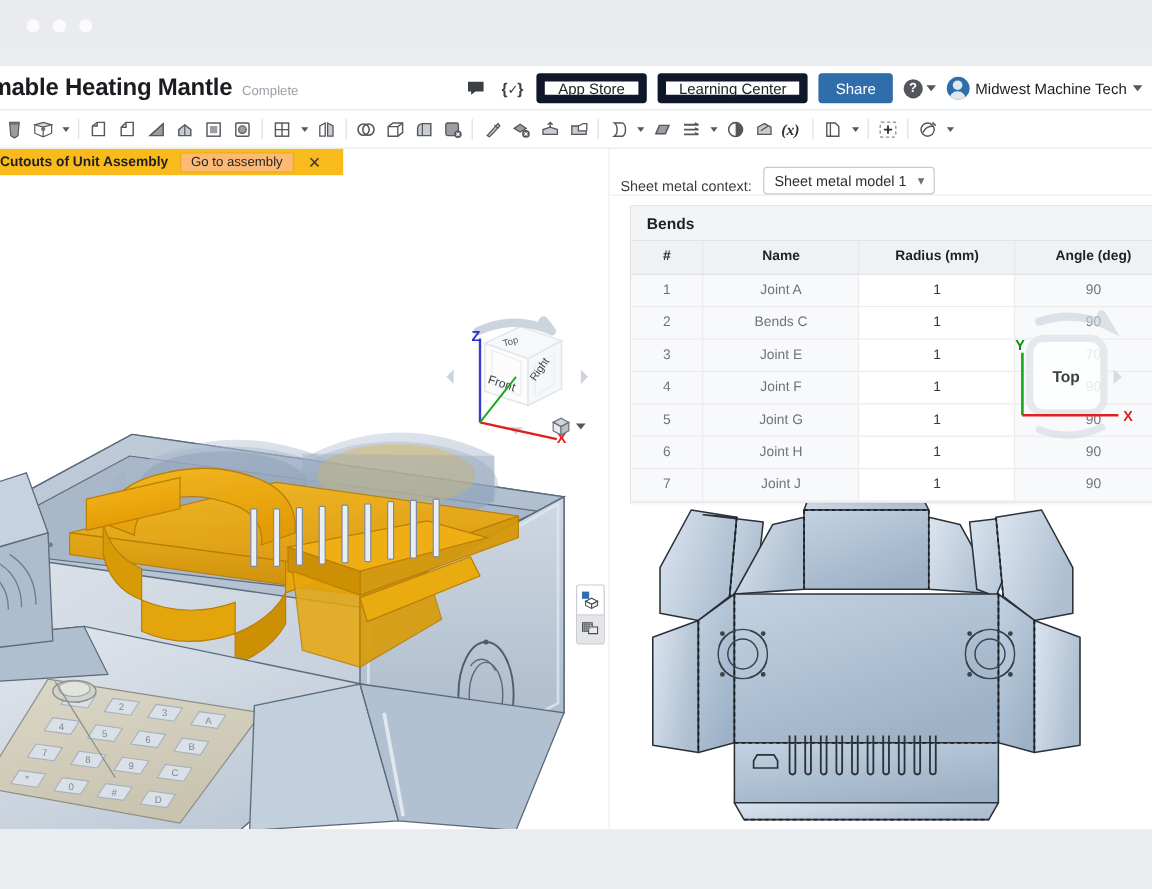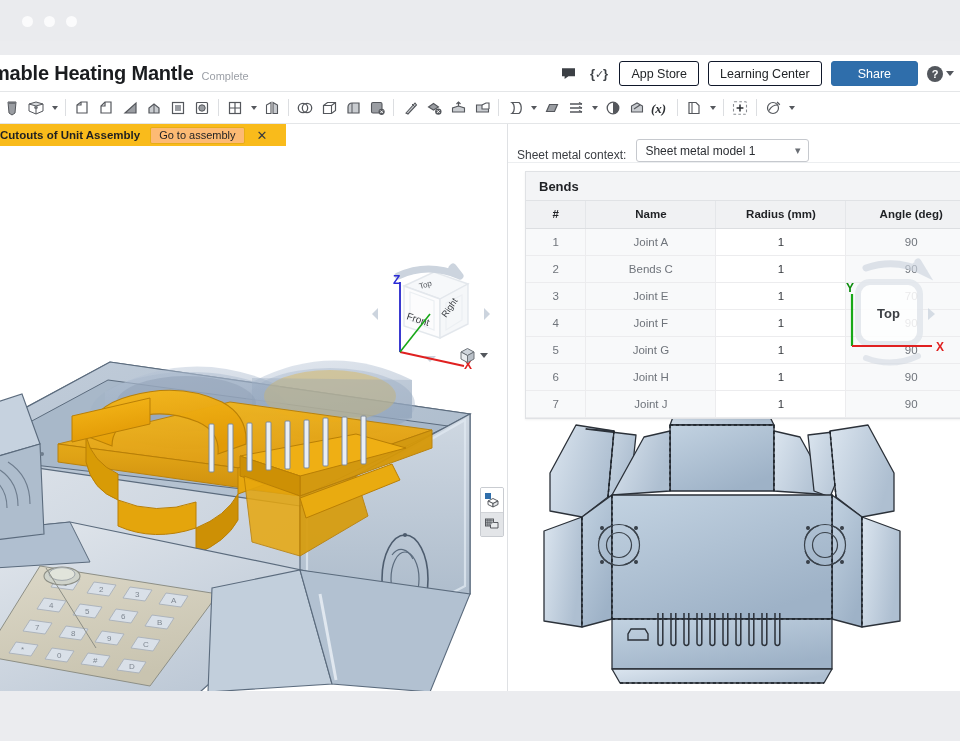--- a/index.html
+++ b/index.html
@@ -46,26 +46,26 @@
 
   #header-right {
     position: absolute; right: 6px; top: 0; height: 37px;
     display: flex; align-items: center; gap: 9px;
   }
   .hdr-icon-btn {
     width: 22px; height: 22px; display: flex; align-items: center;
     justify-content: center; color: #4a4d52; cursor: pointer;
   }
   .hdr-btn {
-    height: 25px; padding: 0 11px; border: 1px solid #0f172a;
+    height: 25px; padding: 0 11px; border: 7px solid #0f172a;
     border-radius: 3px; background: #fff; font-size: 12.5px;
     color: #222528; display: flex; align-items: center; cursor: pointer;
   }
   #share-button {
-    height: 25px; padding: 0 26px; border: 1px solid #2d6ca8;
+    height: 25px; padding: 0 13px; border: 1px solid #2d6ca8;
     border-radius: 3px; background: #2f6eab; font-size: 12.5px;
     color: #fff; display: flex; align-items: center; cursor: pointer;
   }
   #help-group { display: flex; align-items: center; gap: 3px; cursor: pointer; }
   .help-circle {
     width: 16px; height: 16px; border-radius: 50%; background: #53575d;
     color: #fff; font-size: 11px; font-weight: bold;
     display: flex; align-items: center; justify-content: center;
   }
   .caret { width: 0; height: 0; border-left: 4px solid transparent;
@@ -156,21 +156,21 @@
   #view-toggle-flat { background: #e3e5e8; border-top: 1px solid #d2d4d8; }
 
   
   #sm-context-bar {
     height: 39px; display: flex; align-items: flex-end;
     padding-left: 9px; gap: 10px; background: #fff;
     border-bottom: 1px solid #eceef0;
   }
   #sm-context-label { font-size: 12px; color: #3a3d42; }
   #sm-context-select {
-    width: 173px; height: 23px; border: 1px solid #c6c9ce; border-radius: 3px;
+    width: 143px; height: 23px; border: 1px solid #c6c9ce; border-radius: 3px;
     background: #fff; display: flex; align-items: center;
     padding: 0 8px; justify-content: space-between; cursor: pointer;
   }
   #sm-context-value { font-size: 12px; color: #2b2e33; }
 
   
   #bends-panel {
     position: absolute; left: 17px; top: 47px; width: 452px;
     background: #fff; border: 1px solid #e0e2e5;
     box-shadow: 0 1px 2px rgba(0,0,0,.06); overflow: hidden;
@@ -233,20 +233,25 @@
           <text x="0" y="13" font-family="Liberation Sans, sans-serif" font-size="13" font-weight="bold" fill="#3c4045">{</text>
           <text x="5" y="13" font-family="Liberation Sans, sans-serif" font-size="11" fill="#3c4045">✓</text>
           <text x="13" y="13" font-family="Liberation Sans, sans-serif" font-size="13" font-weight="bold" fill="#3c4045">}</text>
         </svg>
       </div>
       <div class="hdr-btn">App Store</div>
       <div class="hdr-btn">Learning Center</div>
       <div id="share-button">Share</div>
       <div id="help-group">
         <div class="help-circle">?</div>
+        <div class="caret"></div>
+      </div>
+      <div id="account-group">
+        <div id="avatar"></div>
+        <span id="account-name">Midwest Machine Tech</span>
         <div class="caret"></div>
       </div>
     </div>
   </div>
 
   <div id="toolbar">
     <div class="tool">
       <svg width="16" height="16" viewBox="0 0 16 16">
           <path d="M4 2h8l-1 11-3 2-3-2z" fill="#9a9da2" stroke="#54575c" stroke-width="1"></path>
           <path d="M4 2h8v2H4z" fill="#6e7176"></path>

